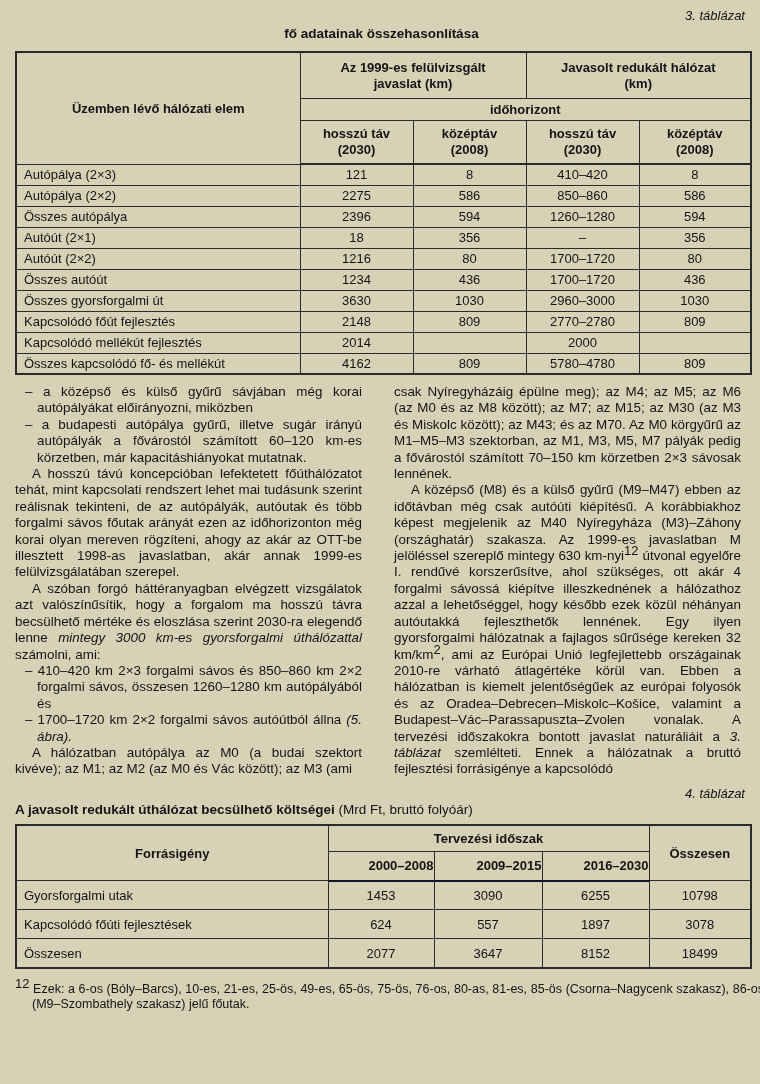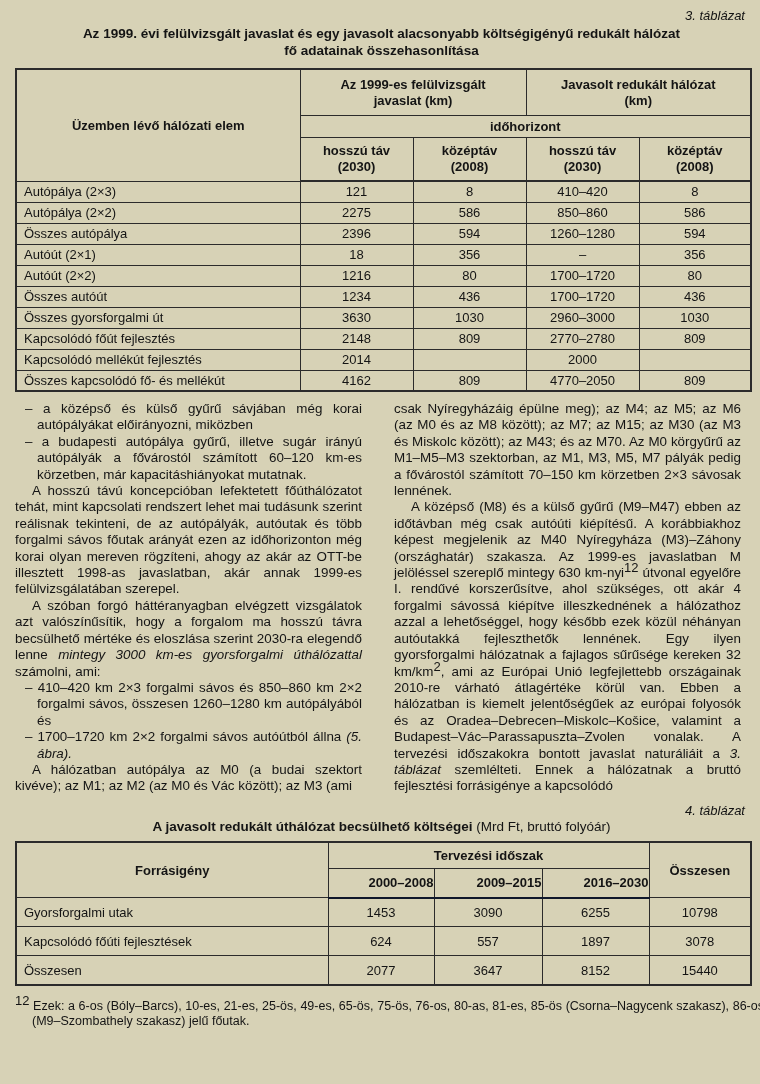--- a/index.html
+++ b/index.html
@@ -30,34 +30,33 @@
   .t4 .yearhead{height:28px;text-align:right;border-bottom:2px solid #0f172a;}
   .t4 .cornerhead{text-align:center;}
   .columns{display:flex;gap:32px;margin-top:9px;width:735px;}
   .col{width:347px;font-size:13.4px;line-height:16.4px;text-align:justify;}
   .para{margin:0;}
   .para.indent{text-indent:17px;}
   .para.bullet{padding-left:22px;text-indent:-12px;}
   .it{font-style:italic;}
   sup{font-size:13px;line-height:0;vertical-align:super;}
   .t4-label{margin-top:8px;}
-  .t4-title{font-size:13.5px;text-align:center;margin-top:1px;}
+  .t4-title{font-size:13.5px;margin-top:1px;}
   .t4-title .main{font-weight:bold;}
   .footnote{margin-top:13px;font-size:12.5px;line-height:15.5px;width:732px;
     padding-left:17px;text-indent:-17px;text-align:justify;}
 </style>
 </head>
 <body>
 
 <div class="page">
 
   <div class="tbl-label">3. táblázat</div>
 
   <div class="t3-title">
-    <div>Az 1999. évi felülvizsgált javaslat és egy javasolt alacsonyabb költségigényű redukált hálózat</div>
     <div>fő adatainak összehasonlítása</div>
   </div>
 
   <table class="t3">
     <colgroup>
       <col style="width:284px">
         <col style="width:113px">
         <col style="width:113px">
         <col style="width:113px">
         <col style="width:112px">
@@ -145,21 +144,21 @@
           <td class="rowlabel">Kapcsolódó mellékút fejlesztés</td>
           <td class="num">2014</td>
           <td class="num"></td>
           <td class="num">2000</td>
           <td class="num"></td>
         </tr>
         <tr>
           <td class="rowlabel">Összes kapcsolódó fő- és mellékút</td>
           <td class="num">4162</td>
           <td class="num">809</td>
-          <td class="num">4770–2050</td>
+          <td class="num">5780–4780</td>
           <td class="num">809</td>
         </tr>
       </tbody>
   </table>
 
   <div class="columns">
     <div class="col" id="col-left">
         <p class="para bullet"><span>– </span><span>a középső és külső gyűrű sávjában még korai autópályákat előirányozni, miközben</span></p>
         <p class="para bullet"><span>– </span><span>a budapesti autópálya gyűrű, illetve sugár irányú autópályák a fővárostól számított 60–120 km-es körzetben, már kapacitáshiányokat mutatnak.</span></p>
         <p class="para indent"><span>A hosszú távú koncepcióban lefektetett főúthálózatot tehát, mint kapcsolati rendszert lehet mai tudásunk szerint reálisnak tekinteni, de az autópályák, autóutak és több forgalmi sávos főutak arányát ezen az időhorizonton még korai olyan mereven rögzíteni, ahogy az akár az OTT-be illesztett 1998-as javaslatban, akár annak 1999-es felülvizsgálatában szerepel.</span></p>
@@ -213,20 +212,20 @@
           <td class="num">624</td>
           <td class="num">557</td>
           <td class="num">1897</td>
           <td class="num">3078</td>
         </tr>
         <tr>
           <td class="rowlabel">Összesen</td>
           <td class="num">2077</td>
           <td class="num">3647</td>
           <td class="num">8152</td>
-          <td class="num">15440</td>
+          <td class="num">18499</td>
         </tr>
       </tbody>
   </table>
 
   <div class="footnote"><sup>12</sup><span> Ezek: a 6-os (Bóly–Barcs), 10-es, 21-es, 25-ös, 49-es, 65-ös, 75-ös, 76-os, 80-as, 81-es, 85-ös (Csorna–Nagycenk szakasz), 86-os (M9–Szombathely szakasz) jelű főutak.</span></div>
 
 </div>
 
 </body></html>

